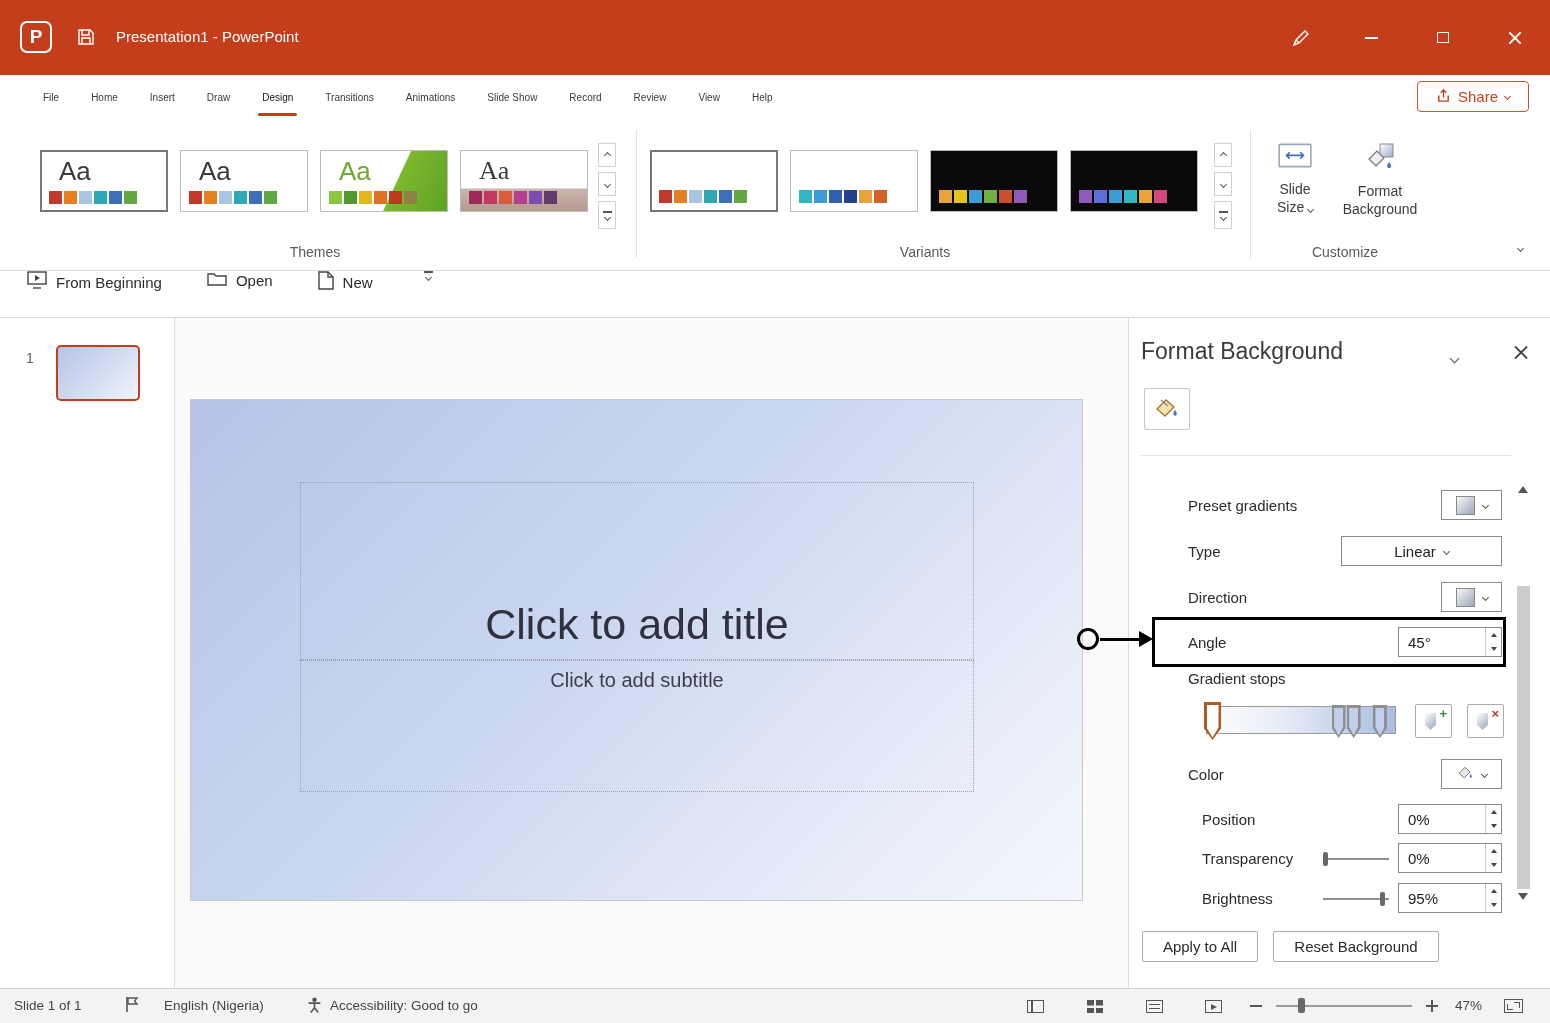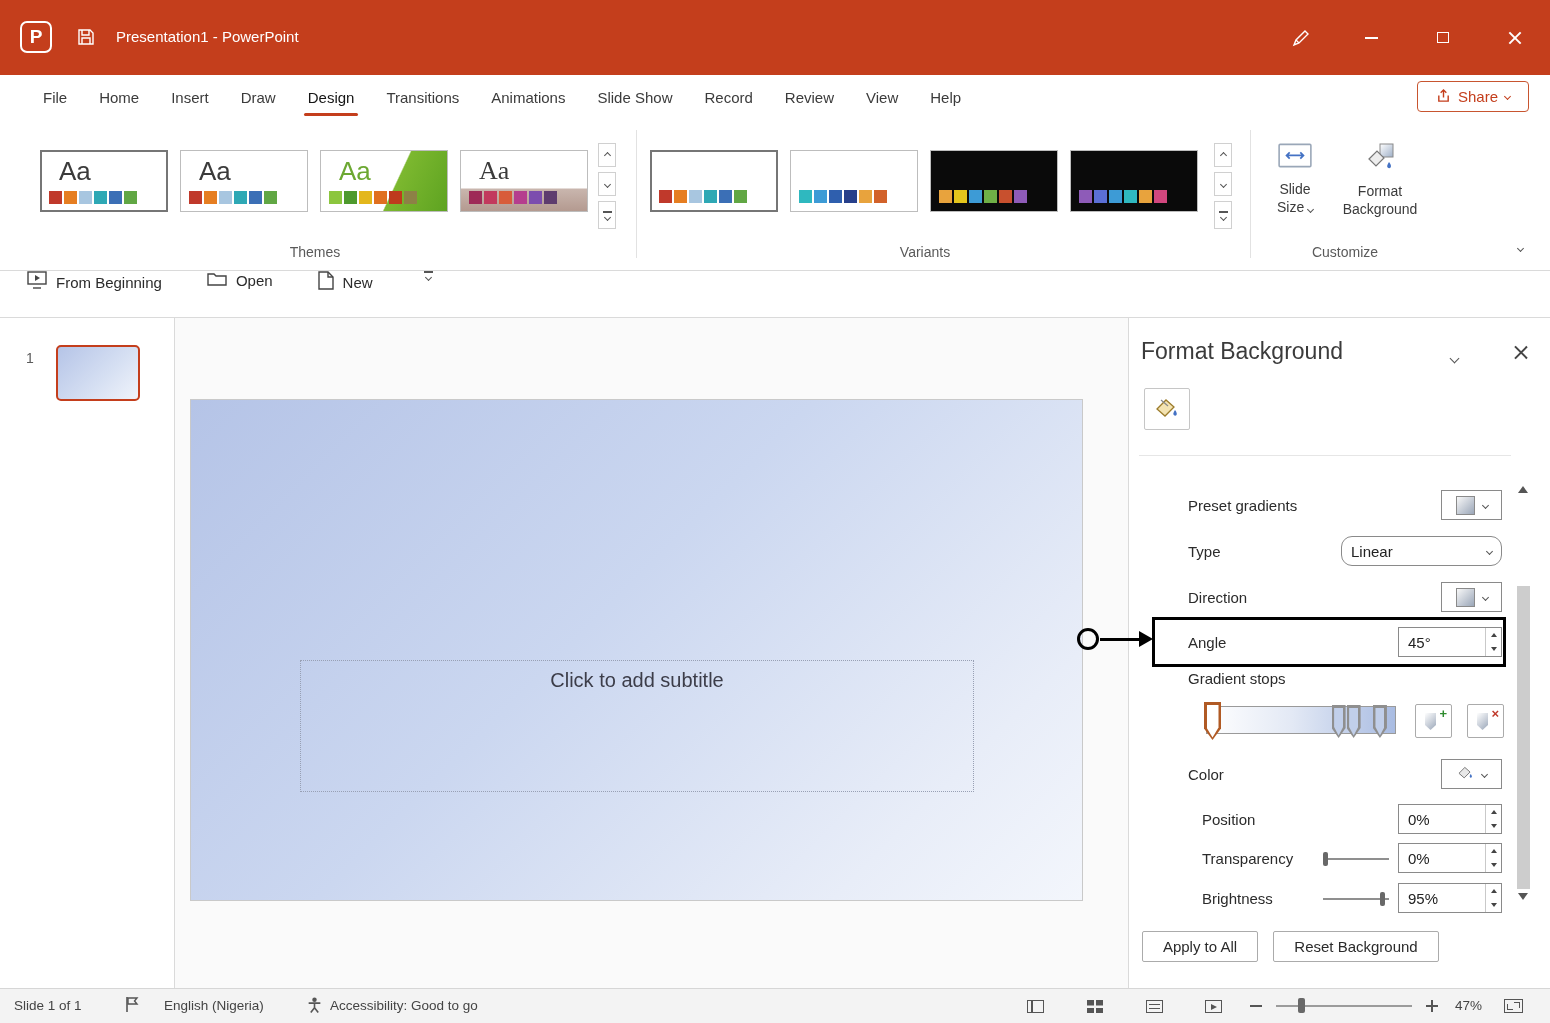--- a/index.html
+++ b/index.html
@@ -19,21 +19,21 @@
   .pen-btn { position:absolute; left:1286px; top:24px; width:30px; height:28px; display:flex; align-items:center; justify-content:center; }
   .winbtn { position:absolute; top:0; width:48px; height:75px; display:flex; align-items:center; justify-content:center; }
   .min-g { width:13px; height:2px; background:#fff; }
   .max-g { width:12px; height:11px; border:1.6px solid #fff; }
   .x-g { position:relative; width:14px; height:14px; }
   .x-g::before,.x-g::after { content:""; position:absolute; left:6px; top:-1px; width:2px; height:16px; background:#fff; }
   .x-g::before{ transform:rotate(45deg);} .x-g::after{ transform:rotate(-45deg);}
 
   
   .menubar { position:absolute; top:75px; left:0; width:1550px; height:45px; background:#fff; display:flex; align-items:stretch; padding-left:27px; }
-  .tab { position:relative; display:flex; align-items:center; padding:8px 16px; font-size:15px; color:#3B3B3B; cursor:default; }
+  .tab { position:relative; display:flex; align-items:center; padding:8px 16px; font-size:10px; color:#3B3B3B; cursor:default; }
   .tab.active { color:#151515; font-weight:400; }
   .tab.active::after { content:""; position:absolute; left:12px; right:12px; bottom:4px; height:3px; background:#C43E1C; border-radius:2px; }
   .share-btn { position:absolute; right:21px; top:6px; width:112px; height:31px; border:1px solid #C8552F; border-radius:4px; background:#fff; color:#C43E1C; font-size:15px; display:flex; align-items:center; justify-content:center; gap:7px; }
 
   
   .ribbon { position:absolute; top:120px; left:0; width:1550px; height:151px; background:#fff; border-bottom:1px solid #DADADA; }
   .thumb { position:absolute; top:30px; width:128px; height:62px; border:1px solid #BDBDBD; background:#fff; }
   .thumb.sel { border:1px solid #767676; box-shadow:0 0 0 1px #767676 inset; }
   .thumb .aa { position:absolute; top:5px; left:18px; font-size:26px; color:#3B3B3B; }
   .thumb .sw-row { position:absolute; bottom:7px; left:8px; display:flex; gap:2px; }
@@ -82,21 +82,21 @@
   .fp-chv { position:absolute; left:322px; top:30px; }
   .fp-close { position:absolute; left:384px; top:27px; width:16px; height:16px; }
   .x-d { position:relative; width:15px; height:15px; }
   .x-d::before,.x-d::after { content:""; position:absolute; left:7px; top:-1px; width:1.8px; height:17px; background:#444; }
   .x-d::before{ transform:rotate(45deg);} .x-d::after{ transform:rotate(-45deg);}
   .fill-btn { position:absolute; left:15px; top:70px; width:46px; height:42px; border:1px solid #C6C6C6; border-radius:2px; background:#fff; display:flex; align-items:center; justify-content:center; }
   .fp-div { position:absolute; left:10px; top:137px; width:372px; height:1px; background:#E6E6E6; }
   .fp-label { position:absolute; left:59px; font-size:15px; color:#2B2B2B; white-space:nowrap; }
   .fp-label.ind { left:73px; }
   .dd { position:absolute; height:30px; border:1px solid #8A8A8A; background:#fff; display:flex; align-items:center; justify-content:center; gap:8px; }
-  .dd-wide { justify-content:space-between; padding:0 9px; font-size:15px; color:#222;border-radius:11px; }
+  .dd-wide { padding:0 9px; font-size:15px; color:#222; }
   .gsq { width:19px; height:19px; border:1px solid #8A8A8A; background:linear-gradient(135deg,#F8F8F8,#9AA6B8); }
   .spinner { position:absolute; height:30px; width:104px; border:1px solid #8A8A8A; background:#fff; }
   .spinner .val { position:absolute; left:9px; top:6px; font-size:15px; color:#222; }
   .spins { position:absolute; right:0; top:0; bottom:0; width:16px; border-left:1px solid #C9C9C9; display:flex; flex-direction:column; }
   .spins > span { flex:1; display:flex; align-items:center; justify-content:center; }
   .sp-up { width:0; height:0; border-left:3.5px solid transparent; border-right:3.5px solid transparent; border-bottom:4.5px solid #444; }
   .sp-dn { width:0; height:0; border-left:3.5px solid transparent; border-right:3.5px solid transparent; border-top:4.5px solid #444; }
   .gbar { position:absolute; left:77px; top:388px; width:190px; height:28px; border:1px solid #9A9A9A; background:linear-gradient(90deg,#FFFFFF 0%,#E3E9F5 45%,#A9BCE2 100%); }
   .gstop { position:absolute; clip-path:polygon(0 0,100% 0,100% 70%,50% 100%,0 70%); }
   .gstop .inner { position:absolute; inset:2.5px; clip-path:polygon(0 0,100% 0,100% 70%,50% 100%,0 70%); }
@@ -376,20 +376,23 @@
 
 <div class="workspace">
 
   <div class="slides-panel">
     <span class="slide-num">1</span>
     <div class="slide-thumb"></div>
   </div>
 
   <div class="canvas">
     <div class="slide">
+      <div class="ph-box ph-title">
+        <span>Click to add title</span>
+      </div>
       <div class="ph-box ph-sub">
         <span>Click to add subtitle</span>
       </div>
     </div>
   </div>
 
   <div class="fmt-panel">
     <div class="fp-title">Format Background</div>
     <div class="fp-chv"><span class="chv down"></span></div>
     <div class="fp-close"><span class="x-d"></span></div>

